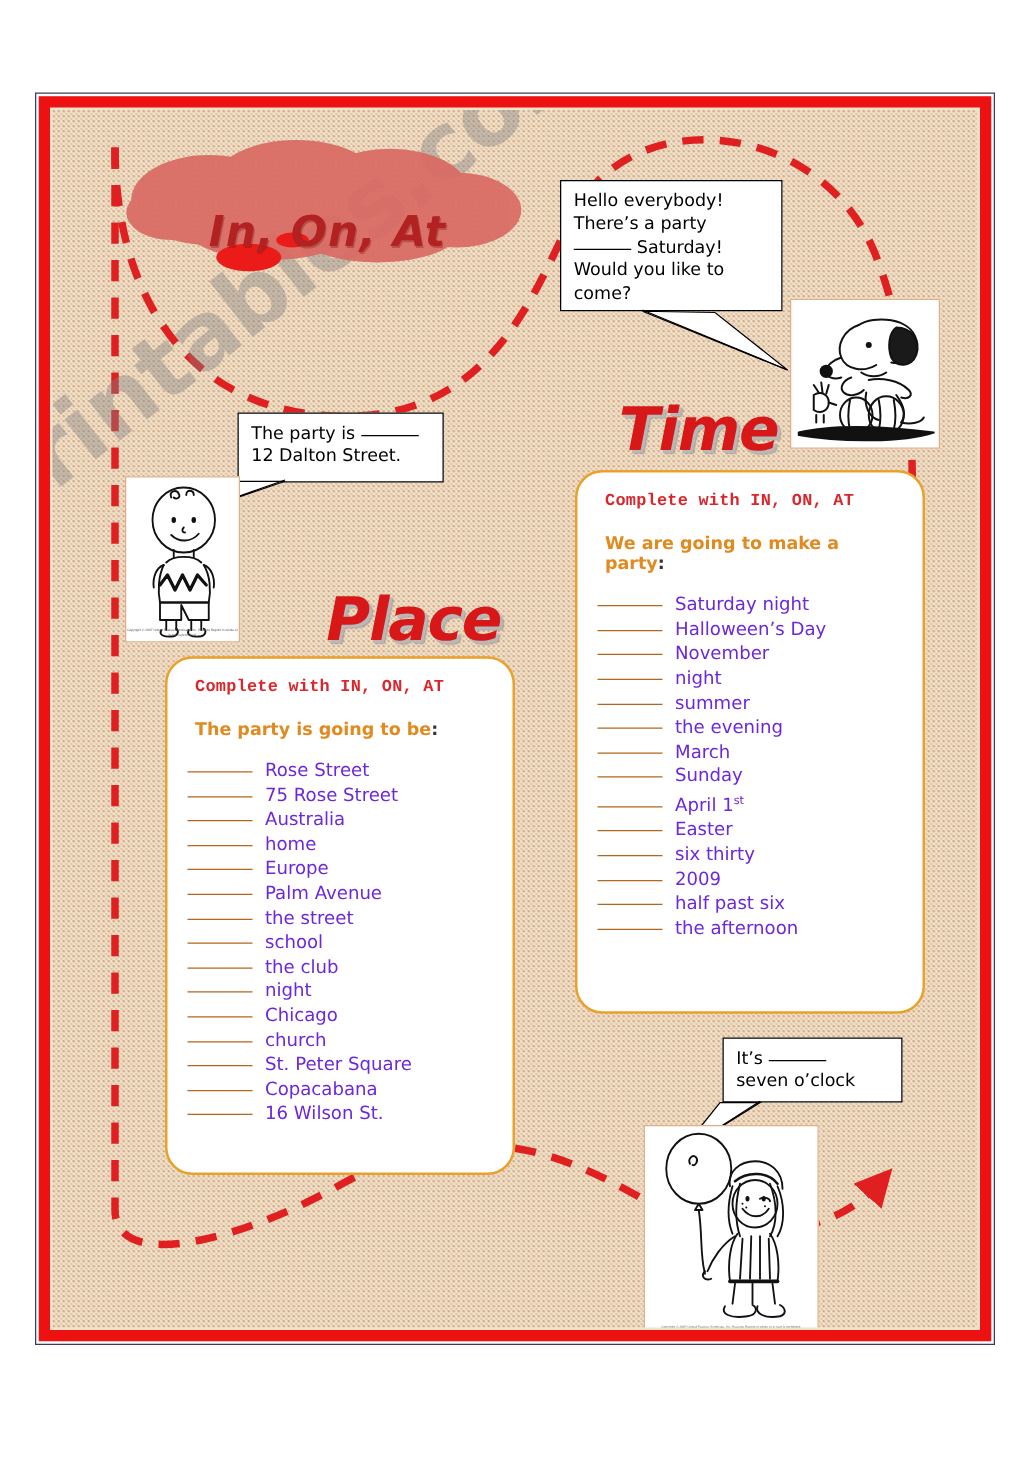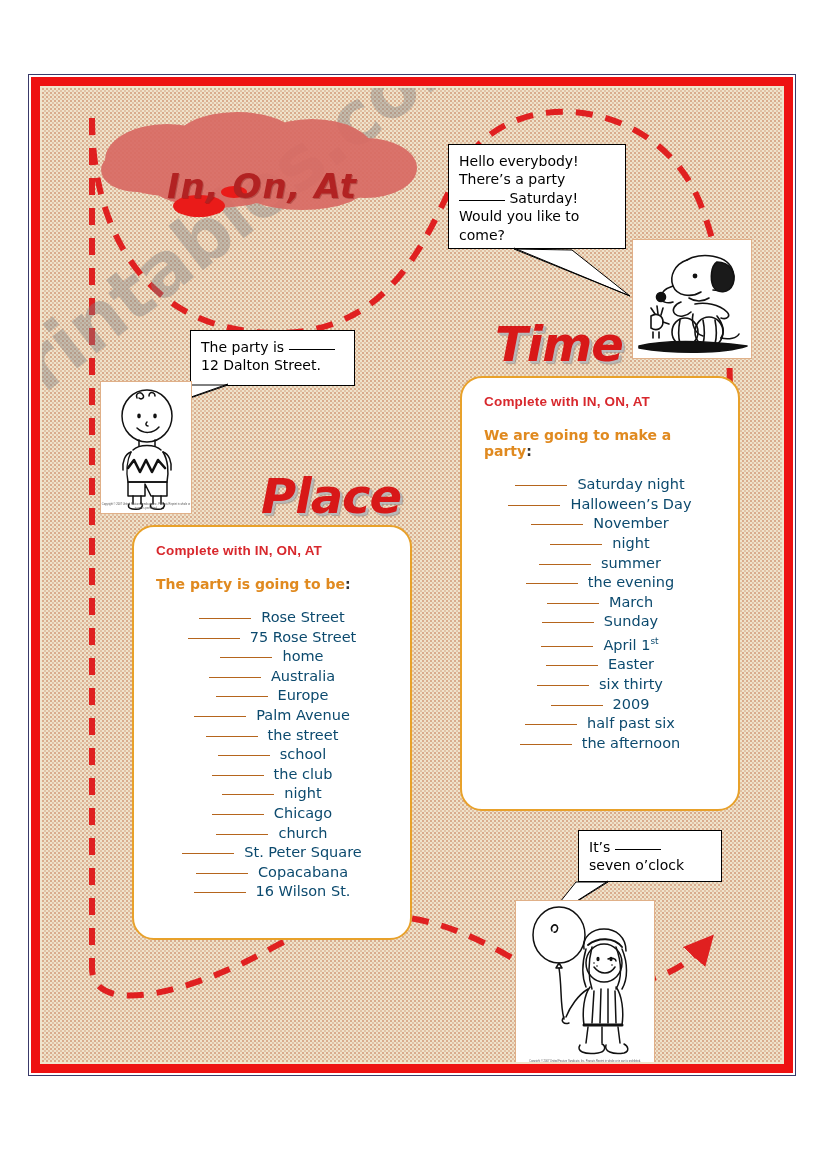--- a/index.html
+++ b/index.html
@@ -105,21 +105,21 @@
     background: #ffffff;
     border: 2px solid #e8a12a;
     border-radius: 22px;
     box-sizing: border-box;
     padding: 14px 16px 12px 16px;
   }
   #box-place { left: 90px; top: 437px; width: 280px; height: 415px; }
   #box-time  { left: 418px; top: 288px; width: 280px; height: 435px; }
 
   .ex-head {
-    font-family: Liberation Sans, sans-serif;
+    font-family: Liberation Mono, monospace;
     font-weight: bold;
     font-size: 13.5px;
     color: #d8282d;
     margin: 2px 0 0 6px;
     letter-spacing: 0.2px;
   }
   .ex-sub {
     font-family: "DejaVu Sans", sans-serif;
     font-weight: bold;
     font-size: 14px;
@@ -131,24 +131,23 @@
 
   .ex-list {
     list-style: none;
     margin: 16px 0 0 0;
     padding: 0;
   }
   .ex-list li {
     display: block;
     font-family: "DejaVu Sans", sans-serif;
     font-size: 14.5px;
-    color: #0c4a6e;
+    color: #6d28d9;
     line-height: 19.6px;
     white-space: nowrap;
-    text-align: center;
   }
   .blank {
     display: inline-block;
     width: 52px;
     border-bottom: 1.5px solid #b5651d;
     margin-right: 10px;
     vertical-align: 3px;
   }
   .ex-list sup { font-size: 9px; vertical-align: super; }
 
@@ -265,22 +264,22 @@
 
     <div class="section-title" id="title-place">Place</div>
     <div class="section-title" id="title-time">Time</div>
 
     <div class="ex-box" id="box-place">
       <div class="ex-head">Complete with IN, ON, AT</div>
       <div class="ex-sub"><span>The party is going to be</span><span class="colon">:</span></div>
       <ul class="ex-list" id="place-list">
           <li><span class="blank"></span><span>Rose Street</span></li>
           <li><span class="blank"></span><span>75 Rose Street</span></li>
+          <li><span class="blank"></span><span>Australia</span></li>
           <li><span class="blank"></span><span>home</span></li>
-          <li><span class="blank"></span><span>Australia</span></li>
           <li><span class="blank"></span><span>Europe</span></li>
           <li><span class="blank"></span><span>Palm Avenue</span></li>
           <li><span class="blank"></span><span>the street</span></li>
           <li><span class="blank"></span><span>school</span></li>
           <li><span class="blank"></span><span>the club</span></li>
           <li><span class="blank"></span><span>night</span></li>
           <li><span class="blank"></span><span>Chicago</span></li>
           <li><span class="blank"></span><span>church</span></li>
           <li><span class="blank"></span><span>St. Peter Square</span></li>
           <li><span class="blank"></span><span>Copacabana</span></li>

